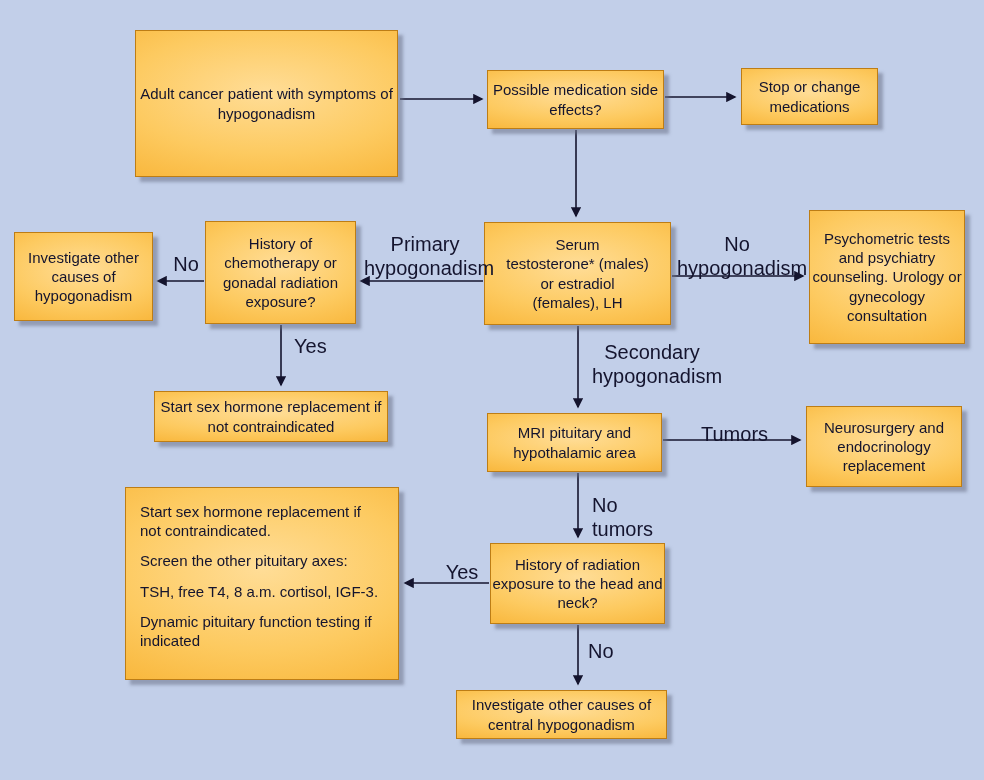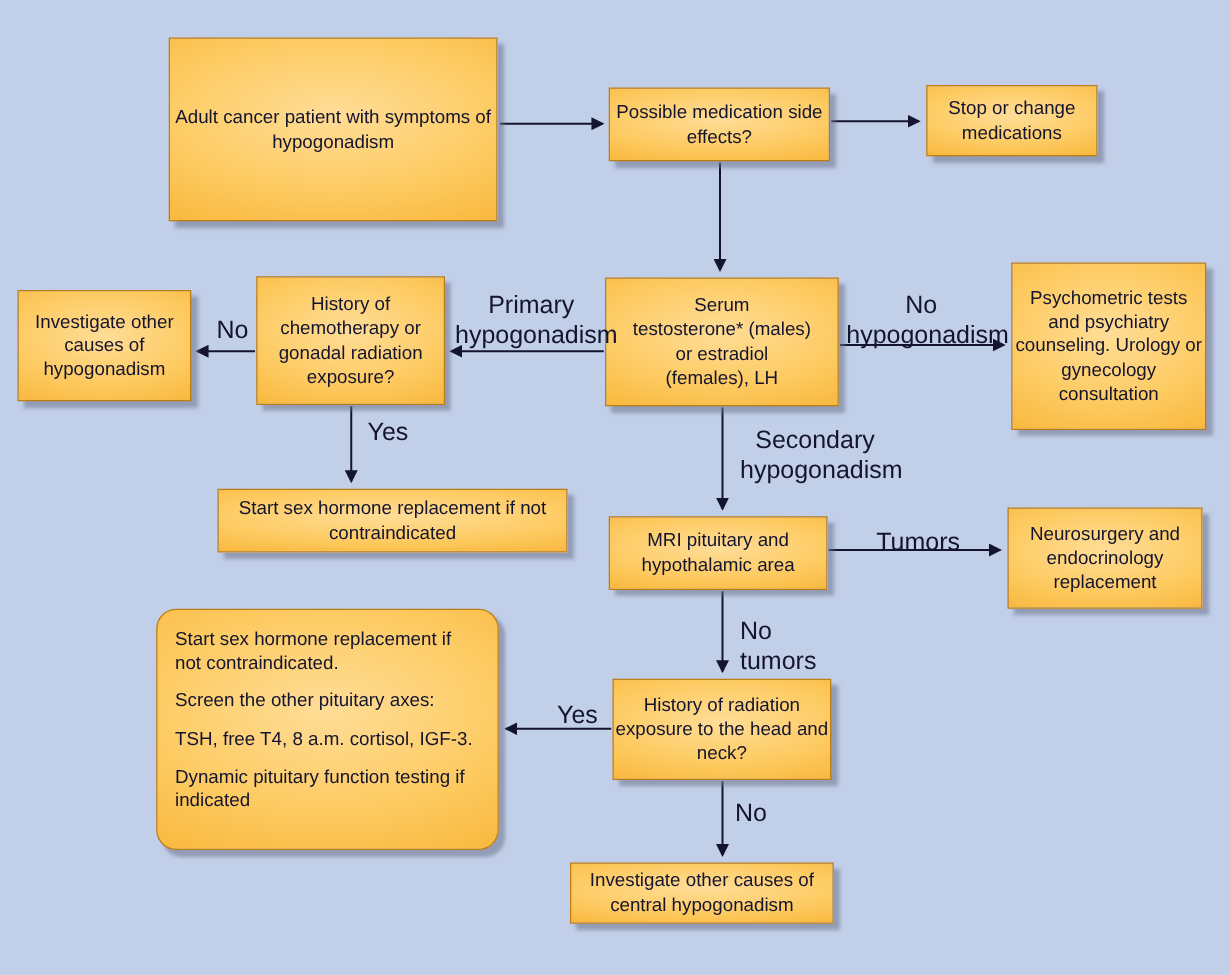--- a/index.html
+++ b/index.html
@@ -30,21 +30,20 @@
     padding: 8px 0;
     white-space: pre-line;
   }
   .box-title { font-size: 15px; }
   .box-sub { font-size: 11.5px; margin-top: 14px; line-height: 1.3; }
   .box-left {
     align-items: flex-start;
     justify-content: flex-start;
     text-align: left;
     padding: 14px 14px;
-    border-radius: 16px;
   }
   .box-left p { margin-bottom: 11px; }
   .edge-label {
     position: absolute;
     color: #14142e;
     font-size: 20px;
     line-height: 1.18;
     text-align: center;
     white-space: pre-line;
   }
@@ -94,21 +93,21 @@
 testosterone* (males)
 or estradiol
 (females), LH</div>
 
   <div class="box" style="left:205px;top:221px;width:151px;height:103px;">History of chemotherapy or gonadal radiation exposure?</div>
 
   <div class="box" style="left:809px;top:210px;width:156px;height:134px;">Psychometric tests and psychiatry counseling. Urology or gynecology consultation</div>
 
   <div class="box" style="left:14px;top:232px;width:139px;height:89px;">Investigate other causes of hypogonadism</div>
 
-  <div class="box" style="left:174px;top:391px;width:280px;height:51px;">Start sex hormone replacement if not contraindicated</div>
+  <div class="box" style="left:154px;top:391px;width:234px;height:51px;">Start sex hormone replacement if not contraindicated</div>
 
   <div class="box" style="left:487px;top:413px;width:175px;height:59px;">MRI pituitary and hypothalamic area</div>
 
   <div class="box" style="left:806px;top:406px;width:156px;height:81px;">Neurosurgery and endocrinology replacement</div>
 
   <div class="box box-left" style="left:125px;top:487px;width:274px;height:193px;">
     <p>Start sex hormone replacement if not contraindicated.</p>
     <p>Screen the other pituitary axes:</p>
     <p>TSH, free T4, 8 a.m. cortisol, IGF-3.</p>
     <p>Dynamic pituitary function testing if indicated</p>

